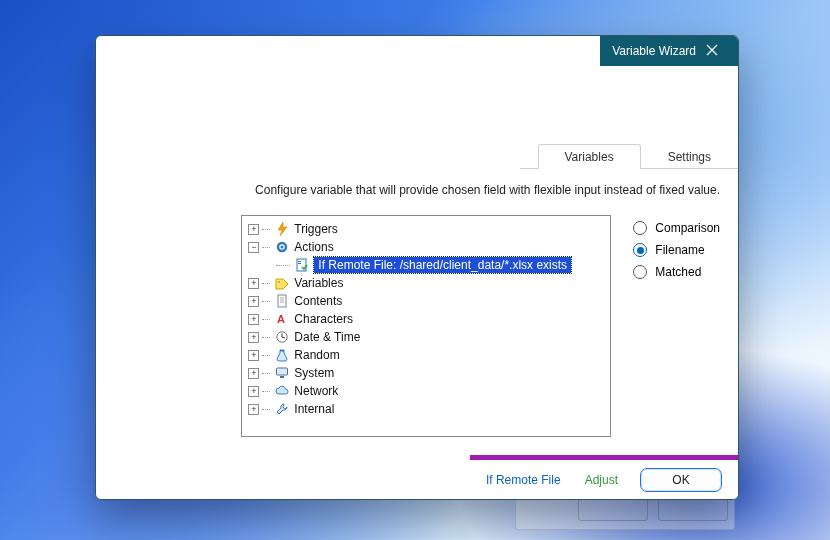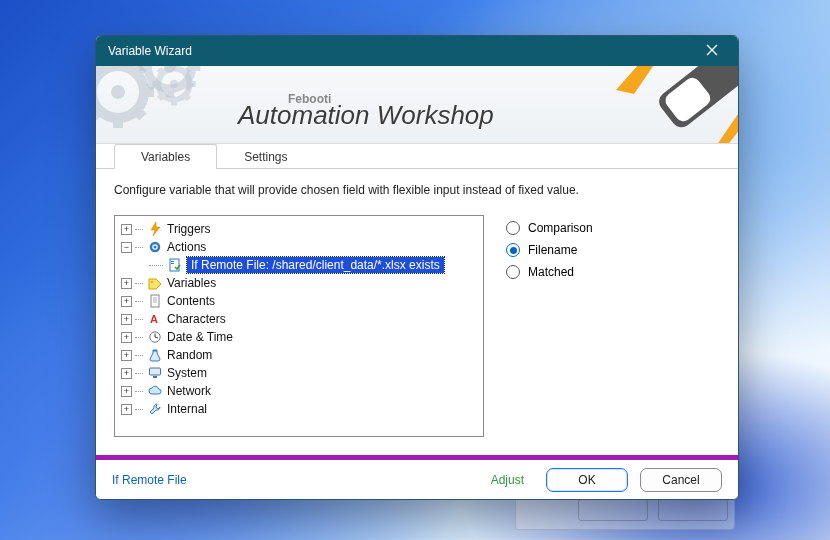--- a/index.html
+++ b/index.html
@@ -17,21 +17,21 @@
     position:absolute; right:95px; bottom:10px; width:220px; height:40px;
     background:rgba(255,255,255,0.35); border:1px solid rgba(0,0,0,0.12);
     border-radius:4px; display:flex; justify-content:flex-end; align-items:center; padding:6px; gap:10px;
     filter:blur(0.3px);
   }
   .ghost div{ width:70px; height:22px; border:1px solid rgba(0,0,0,0.2); border-radius:3px;}
   .dialog {
     position: absolute; left: 95px; top: 35px; width: 644px; height: 465px;
     background: #ffffff; border: 1px solid #2f5664; border-radius: 6px;
     box-shadow: 0 18px 45px rgba(0,0,0,0.35);
-    display: flex; flex-direction: column; overflow: hidden;
+    display: flex; flex-direction: column; overflow: hidden; align-items: flex-end;
   }
   .titlebar {
     height: 30px; background: #0f5a6e; color: #fff;
     display: flex; align-items: center; padding: 0 10px 0 12px;
     font-size: 12px;
   }
   .titlebar .spacer { flex: 1; }
   .close-x { width: 32px; text-align: center; font-size: 14px; cursor: default; }
   .banner {
     height: 78px; position: relative; overflow: hidden;
@@ -312,16 +312,15 @@
           <span>Matched</span>
         </div>
       </div>
     </div>
 
     <div class="footer">
       <span class="link">If Remote File</span>
       <span class="spacer"></span>
       <span class="adjust">Adjust</span>
       <button class="btn primary">OK</button>
-      <button class="btn">Cancel</button>
     </div>
   </div>
 </div>
 
 </body></html>

